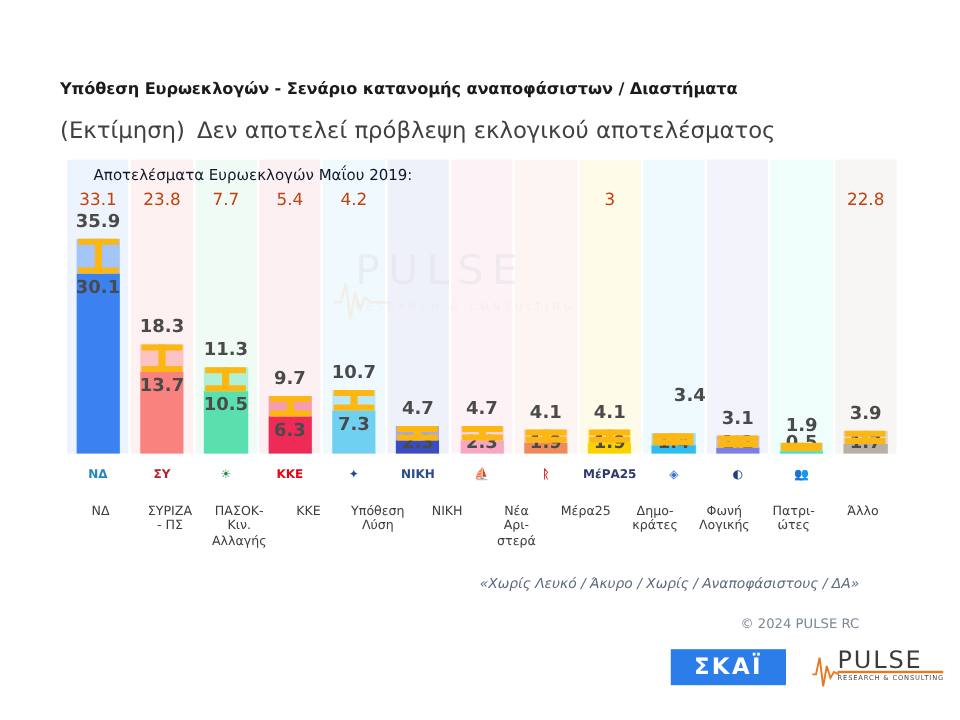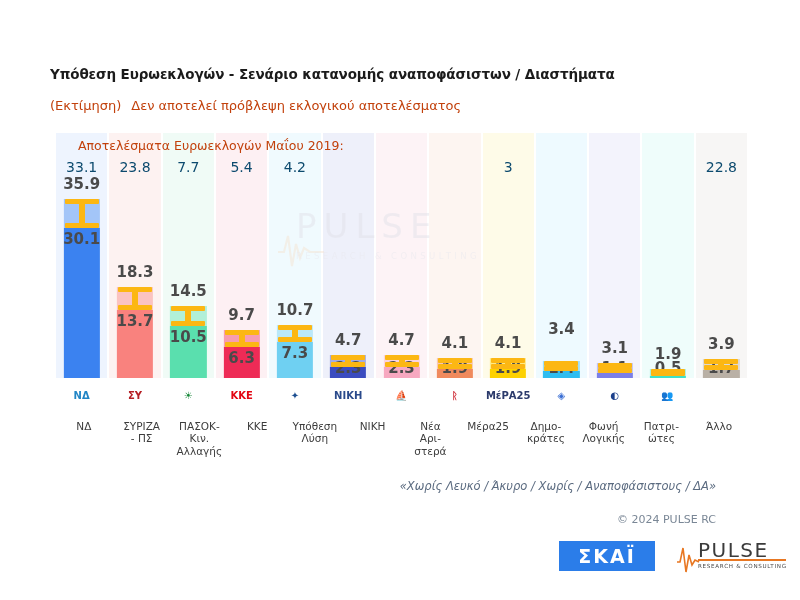--- a/index.html
+++ b/index.html
@@ -12,21 +12,21 @@
   #root { position: relative; width: 768px; height: 600px; }
 
   
   .title {
     position: absolute; left: 50px; top: 66px;
     font-size: 13.5px; font-weight: bold; color: #1b1b1b;
     letter-spacing: -0.1px; white-space: nowrap;
   }
   .subtitle {
     position: absolute; left: 50px; top: 98px;
-    font-size: 13px; color: #c2410c; white-space: nowrap;
+    font-size: 19px; color: #404040; white-space: nowrap;
   }
   .subtitle .paren { font-weight: normal; }
   .subtitle .note { margin-left: 10px; }
 
   
   #panel {
     position: absolute; left: 55px; top: 133px;
     width: 693px; height: 245px;
     display: flex; flex-direction: row;
   }
@@ -34,26 +34,26 @@
     position: relative; flex: 1 1 0;
     height: 100%;
   }
   .colbg {
     position: absolute; left: 1px; right: 1px; top: 0; bottom: 0;
   }
 
   
   .res2019 {
     position: absolute; left: 0; right: 0; top: 26px;
-    text-align: center; font-size: 14px; color: #0c4a6e;
+    text-align: center; font-size: 14px; color: #c2410c;
     font-weight: normal; z-index: 4;
   }
   .res-label {
     position: absolute; left: 78px; top: 138px;
-    font-size: 12.5px; color: #c2410c; z-index: 5; white-space: nowrap;
+    font-size: 12.5px; color: #0f172a; z-index: 5; white-space: nowrap;
   }
 
   
   .watermark {
     position: absolute; left: 296px; top: 206px;
     z-index: 1; pointer-events: none; opacity: 0.5;
   }
   .wm-text {
     font-size: 34px; letter-spacing: 7px; color: #e2e2ea; font-weight: normal;
   }
@@ -197,21 +197,21 @@
         <div class="res2019">7.7</div>
         <div class="barwrap" style="height: 72.3117px;">
           <div class="bar-high" style="height: 19.9481px; background: rgb(90, 223, 174); opacity: 0.42;"></div>
           <div class="bar-low" style="height: 52.3636px; background: rgb(90, 223, 174);"></div>
         </div>
         <div class="ibeam" style="bottom: 52.3636px; height: 19.9481px; position: absolute; left: 0px; right: 0px;">
           <span class="cap" style="top:0;width:34px;background:#fcb713"></span>
           <span class="stem" style="top:0;height:19.948051948051955px;background:#fcb713"></span>
           <span class="cap" style="bottom:0;width:34px;background:#fcb713"></span>
         </div>
-        <div class="val-top" style="bottom: 78.3117px;">14.5</div>
+        <div class="val-top" style="bottom: 78.3117px;">11.3</div>
         <div class="val-low" style="bottom: 32.3636px;">10.5</div>
       </div>
       <div class="col">
         <div class="colbg" style="background: rgb(253, 240, 243);"></div>
         <div class="res2019">5.4</div>
         <div class="barwrap" style="height: 48.374px;">
           <div class="bar-high" style="height: 16.9558px; background: rgb(238, 43, 86); opacity: 0.42;"></div>
           <div class="bar-low" style="height: 31.4182px; background: rgb(238, 43, 86);"></div>
         </div>
         <div class="ibeam" style="bottom: 31.4182px; height: 16.9558px; position: absolute; left: 0px; right: 0px;">
@@ -302,21 +302,21 @@
         <div class="res2019"></div>
         <div class="barwrap" style="height: 16.9558px;">
           <div class="bar-high" style="height: 9.97403px; background: rgb(47, 189, 240); opacity: 0.42;"></div>
           <div class="bar-low" style="height: 6.98182px; background: rgb(47, 189, 240);"></div>
         </div>
         <div class="ibeam" style="bottom: 6.98182px; height: 9.97403px; position: absolute; left: 0px; right: 0px;">
           <span class="cap" style="top:0;width:34px;background:#fcb713"></span>
           <span class="stem" style="top:0;height:9.974025974025974px;background:#fcb713"></span>
           <span class="cap" style="bottom:0;width:34px;background:#fcb713"></span>
         </div>
-        <div class="val-top" style="bottom: 40px;">3.4</div>
+        <div class="val-top" style="bottom: 40px; text-align: right;">3.4</div>
         <div class="val-low" style="bottom: 1px;">1.4</div>
       </div>
       <div class="col">
         <div class="colbg" style="background: rgb(243, 243, 252);"></div>
         <div class="res2019"></div>
         <div class="barwrap" style="height: 15.4597px;">
           <div class="bar-high" style="height: 9.97403px; background: rgb(123, 127, 232); opacity: 0.42;"></div>
           <div class="bar-low" style="height: 5.48571px; background: rgb(123, 127, 232);"></div>
         </div>
         <div class="ibeam" style="bottom: 5.48571px; height: 9.97403px; position: absolute; left: 0px; right: 0px;">

